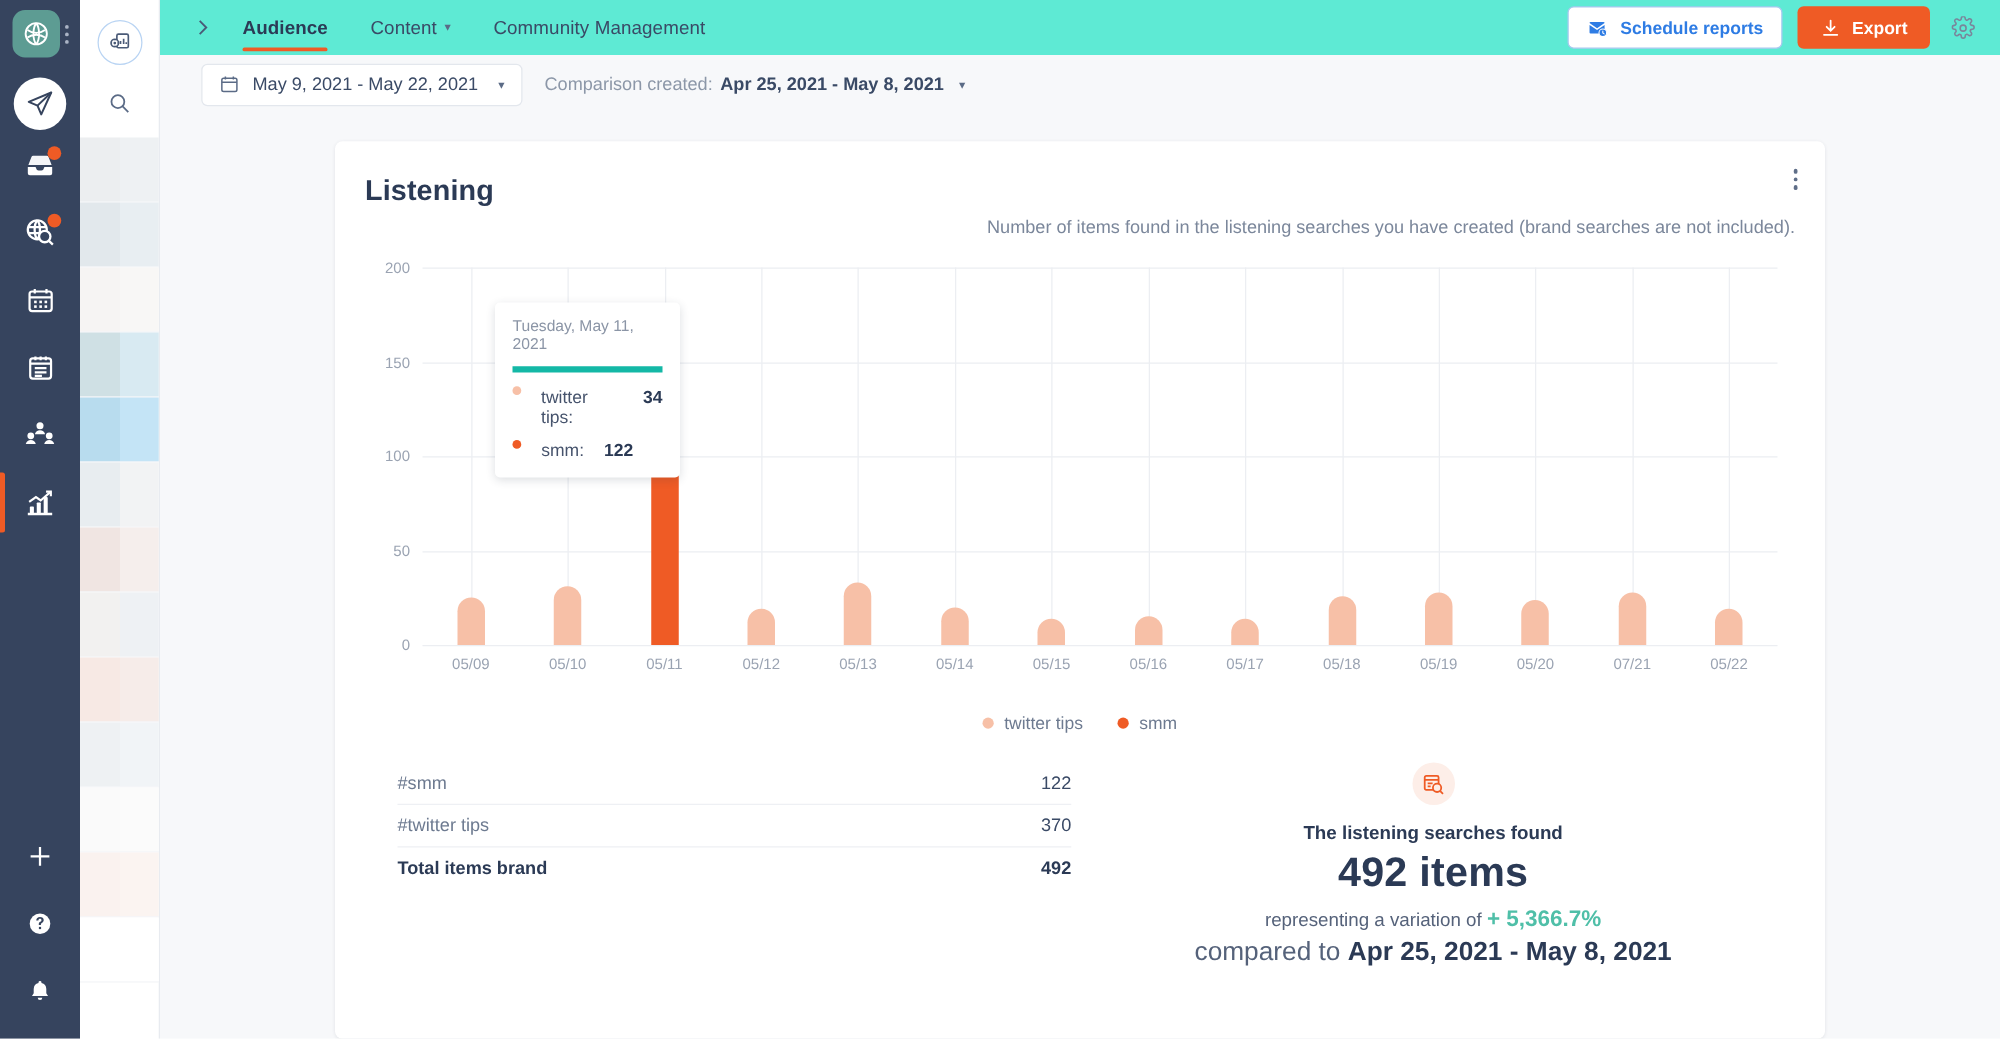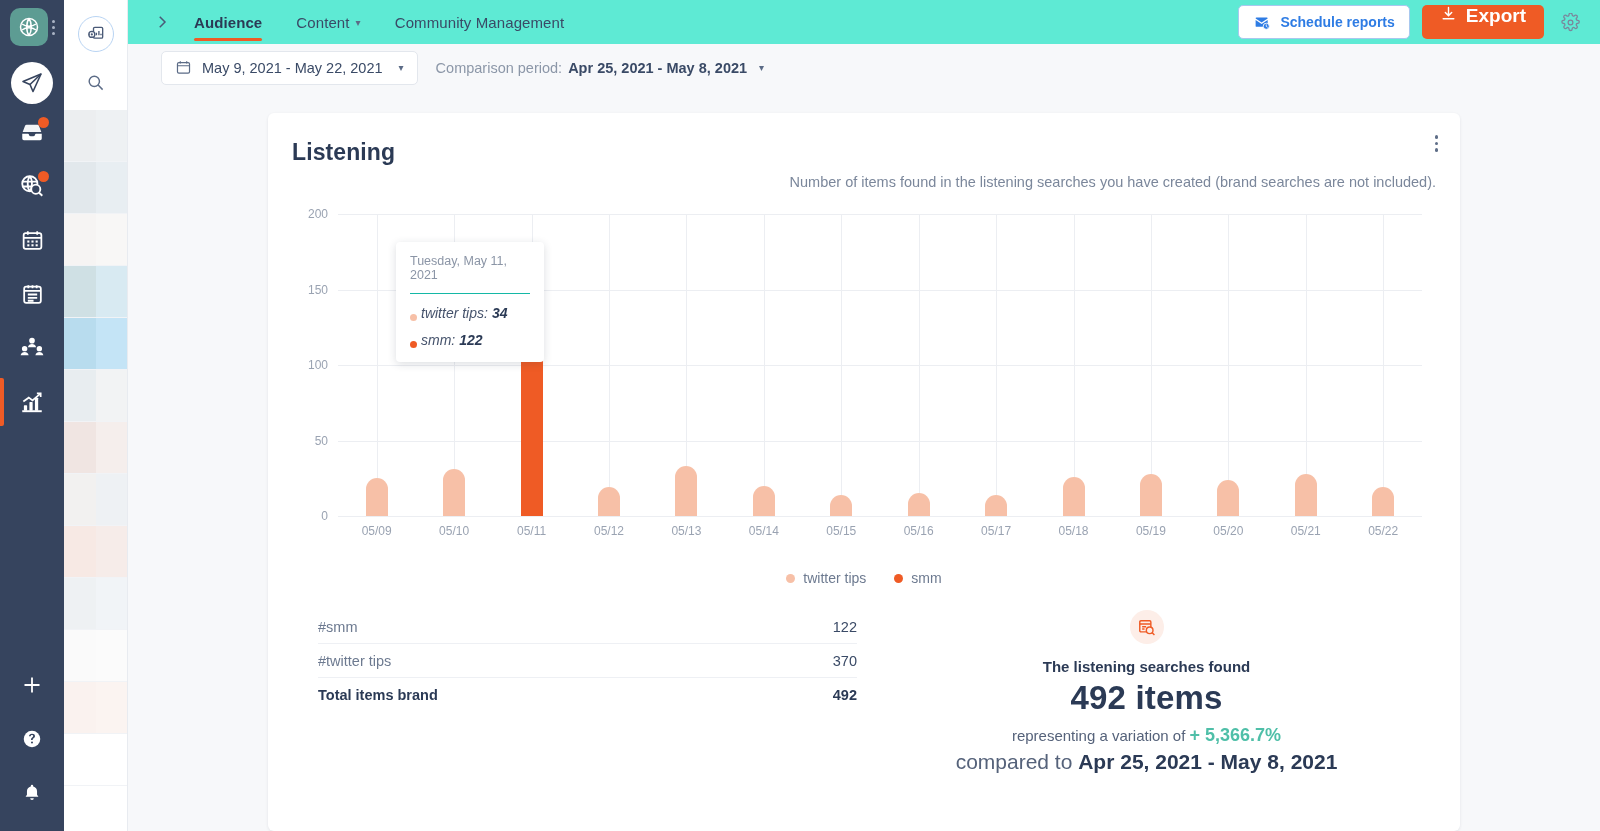--- a/index.html
+++ b/index.html
@@ -79,22 +79,22 @@
   }
   .caret { margin-left: 6px; font-size: 10px; color:#5b6b86; }
   .topbar-right { margin-left:auto; display:flex; align-items:center; gap: 12px; }
   .btn-schedule {
     height: 34px; padding: 0 14px; border: 1px solid #a8c8ef; border-radius: 5px;
     background: #fff; color: #2e7ce4; font-size: 14px; font-weight: 700;
     display: flex; align-items: center; gap: 9px; cursor:pointer;
   }
   .btn-export {
     height: 34px; padding: 0 18px; border: none; border-radius: 5px;
-    background: #ef5b25; color: #fff; font-size: 19px; font-weight: 700;
-    display: flex; gap: 9px; cursor:pointer;
+    background: #ef5b25; color: #fff; font-size: 14px; font-weight: 700;
+    display: flex; align-items: center; gap: 9px; cursor:pointer;
   }
   .gear-btn { width:28px;height:28px;display:flex;align-items:center;justify-content:center;cursor:pointer; }
 
   .subbar {
     height: 47px; flex: 0 0 47px; background:#f7f8fa; display: flex; align-items: center;
     padding-left: 20px; gap: 18px;
   }
   .date-picker {
     height: 34px; background: #fff; border: 1px solid #e3e7ed; border-radius: 5px;
     display: flex; align-items: center; gap: 10px; padding: 0 13px; cursor: pointer; margin-left: 13px;
@@ -143,22 +143,22 @@
   .legend { display:flex; justify-content:center; gap: 28px; margin-top: 34px; }
   .legend-item { display:flex; align-items:center; gap: 8px; font-size: 14px; color: #6d7a90; }
   .legend-dot { width: 9px; height: 9px; border-radius: 50%; display:block; }
 
   
   .tooltip {
     position: absolute; left: 104px; top: 36px; width: 148px;
     background: #fff; border-radius: 4px; box-shadow: 0 2px 8px rgba(40,50,70,.16);
     padding: 12px 14px 14px 14px; z-index: 5;
   }
-  .tt-date { font-size: 12.5px; color: #8b95a6; padding-bottom: 11px; border-bottom: 1px solid #14b8a6; }
-  .tt-row { display:flex; align-items:flex-end; gap: 4px; margin-top: 11px; font-size: 14px; color: #46536c; font-style: italic; }
+  .tt-date { font-size: 12.5px; color: #8b95a6; padding-bottom: 11px; border-bottom: 5px solid #14b8a6; }
+  .tt-row { display:flex; align-items:flex-start; gap: 16px; margin-top: 11px; font-size: 14px; color: #46536c; }
   .tt-row b { color: #2b3a55; }
   .tt-dot { width: 7px; height: 7px; border-radius: 50%; display:block; }
 
   
   .bottom { display: flex; margin-top: 24px; }
   .table-col { width: 565px; padding-left: 26px; }
   .trow { display:flex; justify-content:space-between; align-items:center; height: 34px; border-bottom: 1px solid #eef0f4; font-size: 14.5px; }
   .trow .t-label { color: #6d7a90; }
   .trow .t-value { color: #3a4a66; }
   .trow.total { border-bottom: none; font-weight: 700; }
@@ -414,21 +414,21 @@
     <div class="subbar">
       <div class="date-picker">
         <svg width="17" height="17" viewBox="0 0 24 24" fill="none" stroke="#5b6b86" stroke-width="1.7">
           <rect x="3.5" y="5" width="17" height="15" rx="2"></rect>
             <path d="M3.5 9.5h17M7.5 3v3.5M16.5 3v3.5"></path>
         </svg>
         <span class="dp-text">May 9, 2021 - May 22, 2021</span>
         <span class="caret">▾</span>
       </div>
       <div class="comparison">
-        <span class="c-label">Comparison period:</span>
+        <span class="c-label">Comparison created:</span>
         <span class="c-value">Apr 25, 2021 - May 8, 2021</span>
         <span class="caret">▾</span>
       </div>
     </div>
 
     <div class="content">
       <div class="card">
 
         <div class="card-menu">
             <i></i>
@@ -545,21 +545,21 @@
               <div class="xlabel">05/11</div>
               <div class="xlabel">05/12</div>
               <div class="xlabel">05/13</div>
               <div class="xlabel">05/14</div>
               <div class="xlabel">05/15</div>
               <div class="xlabel">05/16</div>
               <div class="xlabel">05/17</div>
               <div class="xlabel">05/18</div>
               <div class="xlabel">05/19</div>
               <div class="xlabel">05/20</div>
-              <div class="xlabel">05/21</div>
+              <div class="xlabel">07/21</div>
               <div class="xlabel">05/22</div>
             </div>
 
           <div class="tooltip">
             <div class="tt-date">Tuesday, May 11, 2021</div>
             <div class="tt-row">
               <span class="tt-dot" style="background:#f7c0a7"></span>
               <span>twitter tips:</span>
               <b>34</b>
             </div>

